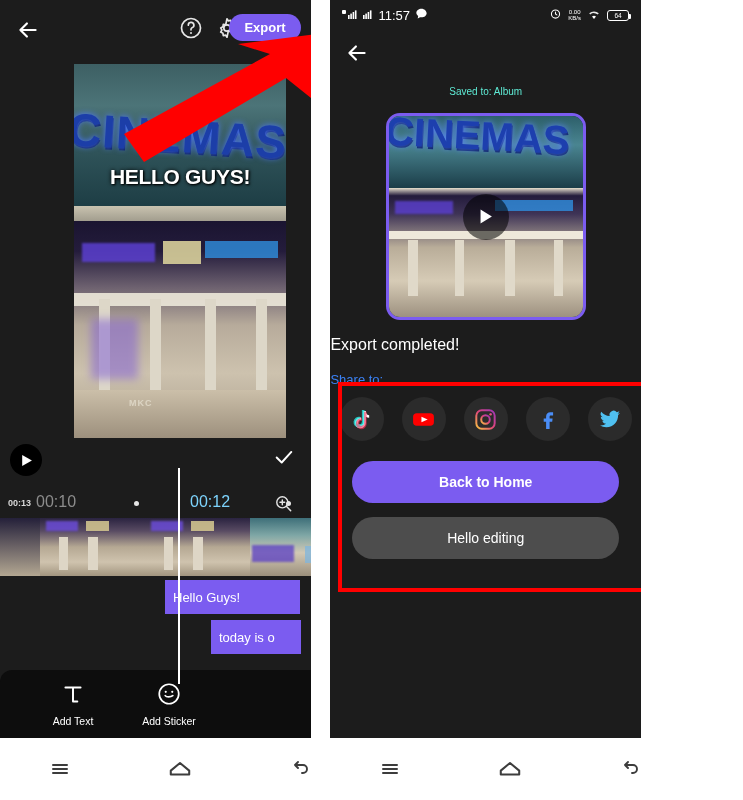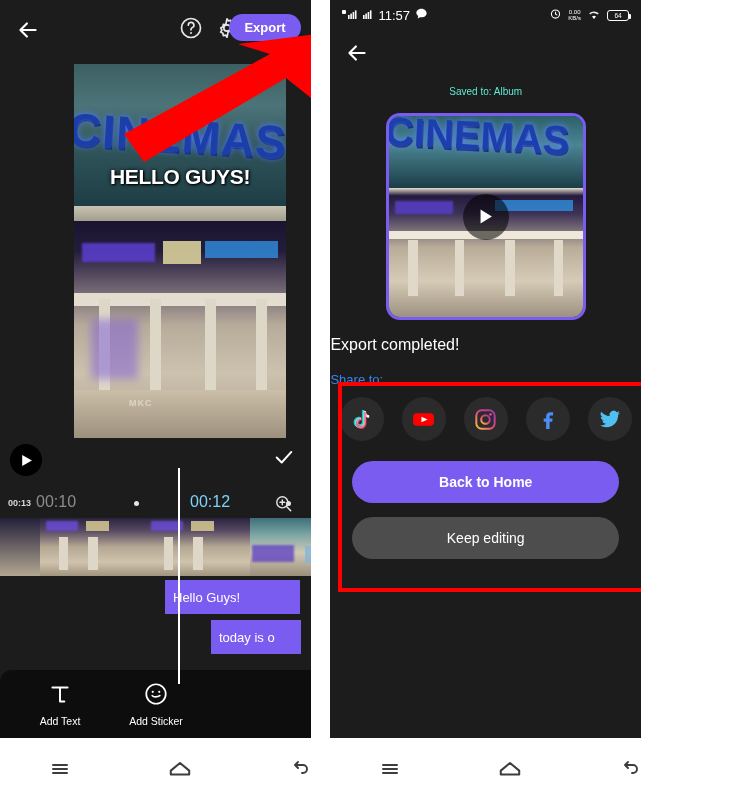--- a/index.html
+++ b/index.html
@@ -117,21 +117,21 @@
   }
   .clip1{ left:165px; top:4px; width:135px;}
   .clip2{ left:211px; top:44px; width:90px;}
 
   .playhead{ position:absolute; left:178px; top:-108px; width:2px; height:216px; background:#fff; z-index:20;}
   .playhead-top{ position:absolute; left:178px; top:0; width:2px; background:#fff; z-index:25;}
 
   
   .tools{ position:absolute; left:0; bottom:62px; width:360px; height:68px;
           background:#0d0d0d; border-top-left-radius:12px; border-top-right-radius:12px;
-          display:flex; align-items:center; padding-left:25px; gap:26px;}
+          display:flex; align-items:center; padding-left:38px; gap:26px;}
   .tool{ width:70px; text-align:center; color:#fff; cursor:pointer;}
   .tool .lbl{ font-size:10.5px; margin-top:4px;}
 
   
   .navbar{ position:absolute; left:0; bottom:0; width:360px; height:62px;
            background:#fff; display:flex; align-items:center; justify-content:space-around;}
   .nav-ico{ width:34px; height:34px; display:flex; align-items:center; justify-content:center; cursor:pointer;}
 
   
   .statusbar{ height:30px; display:flex; align-items:center; padding:0 12px;
@@ -461,21 +461,21 @@
       </div>
       <div class="social">
         <svg width="24" height="24" viewBox="0 0 24 24">
           <path d="M22 5.9c-.7.3-1.5.5-2.4.6.9-.5 1.5-1.3 1.8-2.3-.8.5-1.7.8-2.6 1A4.1 4.1 0 0 0 11.7 9c-3.4-.2-6.4-1.8-8.4-4.3a4.1 4.1 0 0 0 1.3 5.5c-.7 0-1.3-.2-1.8-.5 0 2 1.4 3.6 3.3 4-.6.2-1.2.2-1.8.1a4.1 4.1 0 0 0 3.8 2.9A8.3 8.3 0 0 1 2 18.4a11.7 11.7 0 0 0 6.3 1.8c7.6 0 11.8-6.3 11.8-11.8v-.5c.8-.6 1.5-1.3 1.9-2z" fill="#4fc0f0"></path>
         </svg>
       </div>
     </div>
 
     <div class="btn-area">
       <button class="big-btn btn-primary">Back to Home</button>
-      <button class="big-btn btn-secondary">Keep editing</button>
+      <button class="big-btn btn-secondary">Hello editing</button>
     </div>
 
     <div class="red-box"></div>
 
     <div class="navbar">
       <div class="nav-ico">
         <svg width="24" height="24" viewBox="0 0 24 24" stroke="#3d3d3d" stroke-width="2" stroke-linecap="round">
           <path d="M5 8h14M5 12h14M5 16h14"></path>
           </svg>
       </div>

